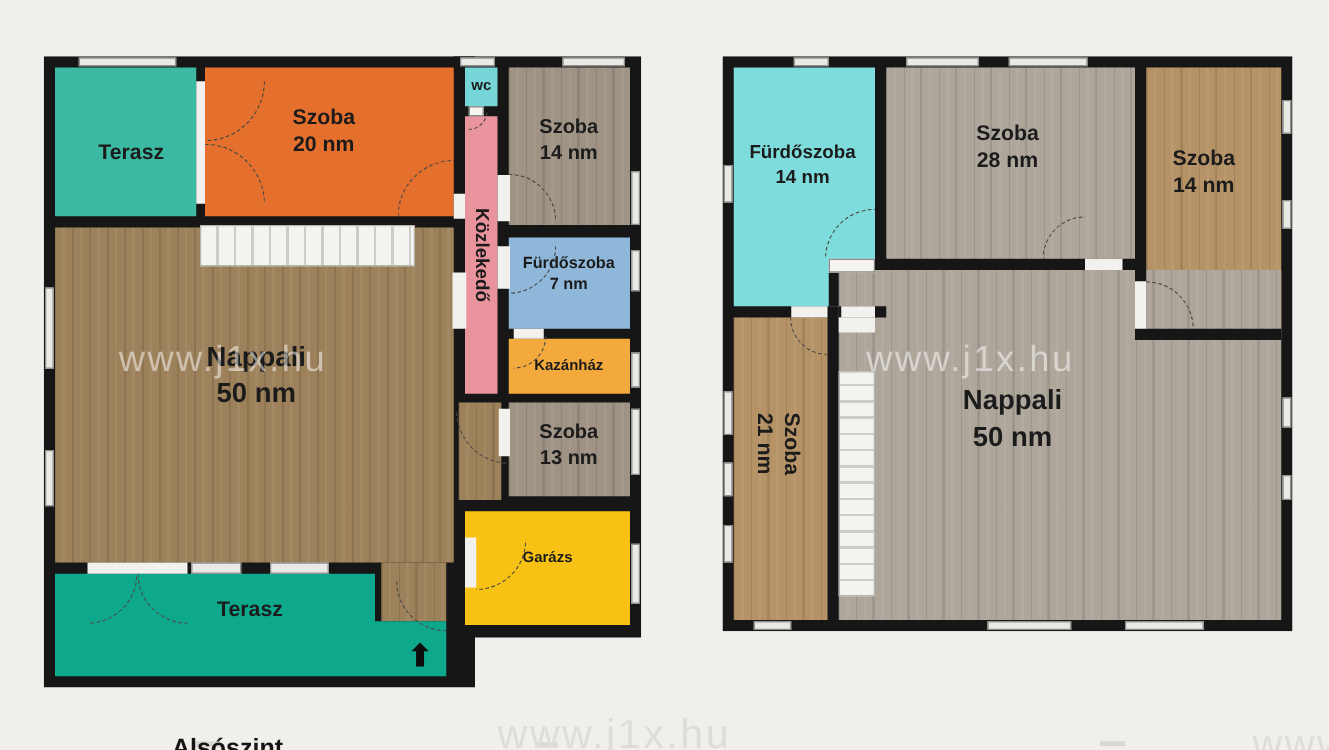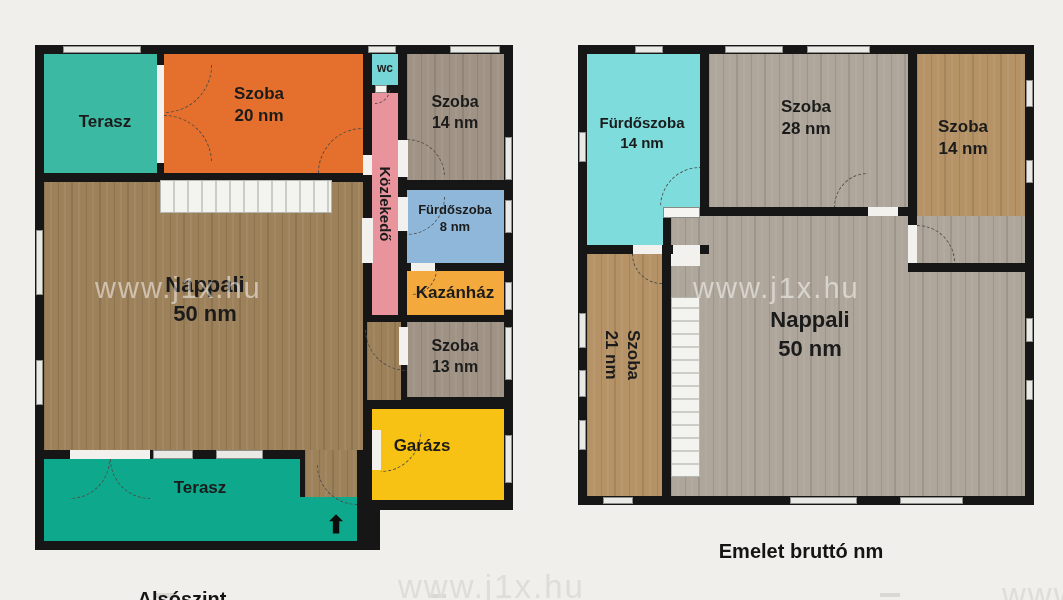--- a/index.html
+++ b/index.html
@@ -20,21 +20,21 @@
   .q-tr{clip-path:inset(-2px -2px 50% 50%);}
   .q-bl{clip-path:inset(50% 50% -2px -2px);}
   .q-br{clip-path:inset(50% -2px -2px 50%);}
   .stairs{position:absolute;background-color:#f3f3f0;border:1px solid #b6b6b0;box-sizing:border-box;}
   .stairs.h{background-image:repeating-linear-gradient(90deg, rgba(0,0,0,0) 0 12px, #cccdc7 12px 14px);}
   .stairs.v{background-image:repeating-linear-gradient(0deg, rgba(0,0,0,0) 0 11px, #cccdc7 11px 13px);}
   .room-label{position:absolute;transform:translate(-50%,-50%);text-align:center;
       font-weight:bold;color:#1b1b1b;line-height:1.3;white-space:nowrap;z-index:6;}
   .room-label.rot{transform:translate(-50%,-50%) rotate(90deg);}
   .fs12{font-size:12px;} .fs13{font-size:13px;} .fs15{font-size:15px;}
-  .fs16{font-size:16px;} .fs17{font-size:17px;} .fs18{font-size:17px;} .fs19{font-size:22px;}
+  .fs16{font-size:16px;} .fs17{font-size:17px;} .fs18{font-size:12px;} .fs19{font-size:22px;}
   .plan-title{position:absolute;transform:translate(-50%,-50%);font-weight:bold;font-size:20px;
       color:#141414;white-space:nowrap;z-index:6;}
   .wm{position:absolute;font-weight:normal;letter-spacing:2px;white-space:nowrap;z-index:7;}
   .wm.inner{color:rgba(255,255,255,0.50);font-size:29px;}
   .wm.outer{color:#deddd8;font-size:33px;}
   .artifact{position:absolute;background:#c9c8c3;opacity:.6;}
   .arrow{position:absolute;transform:translate(-50%,-50%);font-size:24px;font-weight:bold;
       color:#0c0c0c;z-index:6;}
 </style>
 </head>
@@ -99,25 +99,25 @@
     <div class="win" style="left:470px;top:282px;width:7px;height:53px;"></div>
     <div class="win" style="left:470px;top:390px;width:7px;height:48px;"></div>
     <div class="win" style="left:118px;top:405px;width:40px;height:9px;"></div>
     <div class="win" style="left:181px;top:405px;width:47px;height:9px;"></div>
 
     <div class="room-label fs17" style="left:70px;top:77px;"><span>Terasz</span></div>
     <div class="room-label fs17" style="left:224px;top:60px;"><span>Szoba</span><br><span>20 nm</span></div>
     <div class="room-label fs12" style="left:350px;top:24px;"><span>wc</span></div>
     <div class="room-label fs16" style="left:420px;top:68px;"><span>Szoba</span><br><span>14 nm</span></div>
     <div class="room-label rot fs15" style="left:350px;top:159px;"><span>Közlekedő</span></div>
-    <div class="room-label fs13" style="left:420px;top:174px;"><span>Fürdőszoba</span><br><span>8 nm</span></div>
+    <div class="room-label fs13" style="left:420px;top:174px;"><span>Fürdőszoba</span><br><span>7 nm</span></div>
     <div class="room-label fs18" style="left:420px;top:248px;"><span>Kazánház</span></div>
     <div class="room-label fs19" style="left:170px;top:255px;"><span>Nappali</span><br><span>50 nm</span></div>
     <div class="room-label fs16" style="left:420px;top:312px;"><span>Szoba</span><br><span>13 nm</span></div>
-    <div class="room-label fs18" style="left:387px;top:401px;"><span>Garázs</span></div>
+    <div class="room-label fs18" style="left:403px;top:401px;"><span>Garázs</span></div>
     <div class="room-label fs17" style="left:165px;top:443px;"><span>Terasz</span></div>
     <div class="arrow" style="left:301px;top:480px;">⬆</div>
   </div>
 
   <div class="plan" style="left:578px;top:45px;width:456px;height:460px;">
 
     <div class="abs" style="left: 0px; top: 0px; width: 456px; height: 460px; background-color: rgb(22, 22, 22);"></div>
 
     <div class="room" style="left: 9px; top: 9px; width: 113px; height: 191px; background-color: rgb(126, 220, 220);"></div>
     <div class="room wood" style="left: 131px; top: 9px; width: 199px; height: 153px; background-color: rgb(183, 175, 163);"></div>
@@ -159,21 +159,20 @@
     <div class="win" style="left:322px;top:452px;width:63px;height:7px;"></div>
 
     <div class="room-label fs15" style="left:64px;top:87px;"><span>Fürdőszoba</span><br><span>14 nm</span></div>
     <div class="room-label fs17" style="left:228px;top:73px;"><span>Szoba</span><br><span>28 nm</span></div>
     <div class="room-label fs17" style="left:385px;top:93px;"><span>Szoba</span><br><span>14 nm</span></div>
     <div class="room-label rot fs17" style="left:44px;top:310px;"><span>Szoba</span><br><span>21 nm</span></div>
     <div class="room-label fs19" style="left:232px;top:290px;"><span>Nappali</span><br><span>50 nm</span></div>
   </div>
 
   <div class="plan-title" style="left:182px;top:571px;margin-top:28px;">Alsószint</div>
-  <div class="plan-title" style="left:801px;top:551px;">Emelet bruttó nm</div>
 
   <div class="wm inner" style="left:95px;top:272px;">www.j1x.hu</div>
   <div class="wm inner" style="left:693px;top:272px;">www.j1x.hu</div>
   <div class="wm outer" style="left:398px;top:568px;">www.j1x.hu</div>
   <div class="wm outer" style="left:1002px;top:576px;">www.j1x.hu</div>
 
   <div class="artifact" style="left:155px;top:593px;width:22px;height:5px;"></div>
   <div class="artifact" style="left:428px;top:594px;width:18px;height:4px;"></div>
   <div class="artifact" style="left:880px;top:593px;width:20px;height:4px;"></div>
 </div>

